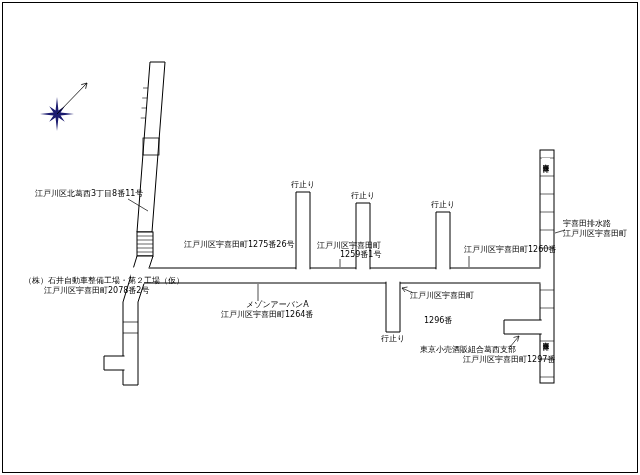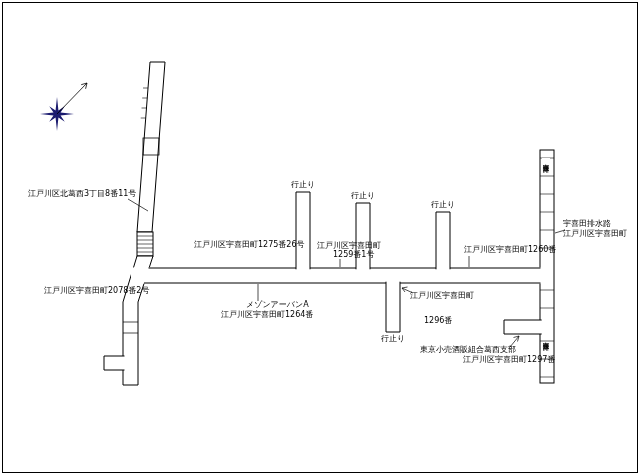--- a/index.html
+++ b/index.html
@@ -64,25 +64,26 @@
       <path d="M565,230 L555,233"></path>
       <path d="M510,347 L519,336 M519,336 L513.5,337.5 M519,336 L517.5,341.5"></path>
     </g>
 
     <g transform="translate(57,114)">
       <path d="M0,-17 L1.45,-3.51 L7.78,-7.78 L3.51,-1.45 L17,0 L3.51,1.45 L7.78,7.78 L1.45,3.51 L0,17 L-1.45,3.51 L-7.78,7.78 L-3.51,1.45 L-17,0 L-3.51,-1.45 L-7.78,-7.78 L-1.45,-3.51 Z" fill="#1b1b6f"></path>
       <path d="M0,0 L30,-31 M30,-31 L28.6,-25.2 M30,-31 L24.2,-29.3" stroke="#000" fill="none" stroke-width="0.8"></path>
     </g>
   </svg>
 
-  <div class="lbl" style="left:28px;top:189px">江戸川区北葛西3丁目8番11号</div>
+  <div class="lbl" style="left:35px;top:189px">江戸川区北葛西3丁目8番11号</div>
+  <div class="lbl" style="left:24px;top:276px">（株）石井自動車整備工場・第２工場（仮）</div>
   <div class="lbl" style="left:44px;top:286px">江戸川区宇喜田町2078番2号</div>
-  <div class="lbl" style="left:194px;top:240px">江戸川区宇喜田町1275番26号</div>
+  <div class="lbl" style="left:184px;top:240px">江戸川区宇喜田町1275番26号</div>
   <div class="lbl" style="left:317px;top:241px">江戸川区宇喜田町</div>
-  <div class="lbl" style="left:333px;top:250px">1259番1号</div>
+  <div class="lbl" style="left:340px;top:250px">1259番1号</div>
   <div class="lbl" style="left:464px;top:245px">江戸川区宇喜田町1260番</div>
 
   <div class="lbl" style="left:291px;top:180px">行止り</div>
   <div class="lbl" style="left:351px;top:191px">行止り</div>
   <div class="lbl" style="left:431px;top:200px">行止り</div>
   <div class="lbl" style="left:381px;top:334px">行止り</div>
 
   <div class="lbl" style="left:246px;top:300px">メゾンアーバンA</div>
   <div class="lbl" style="left:221px;top:310px">江戸川区宇喜田町1264番</div>
 

